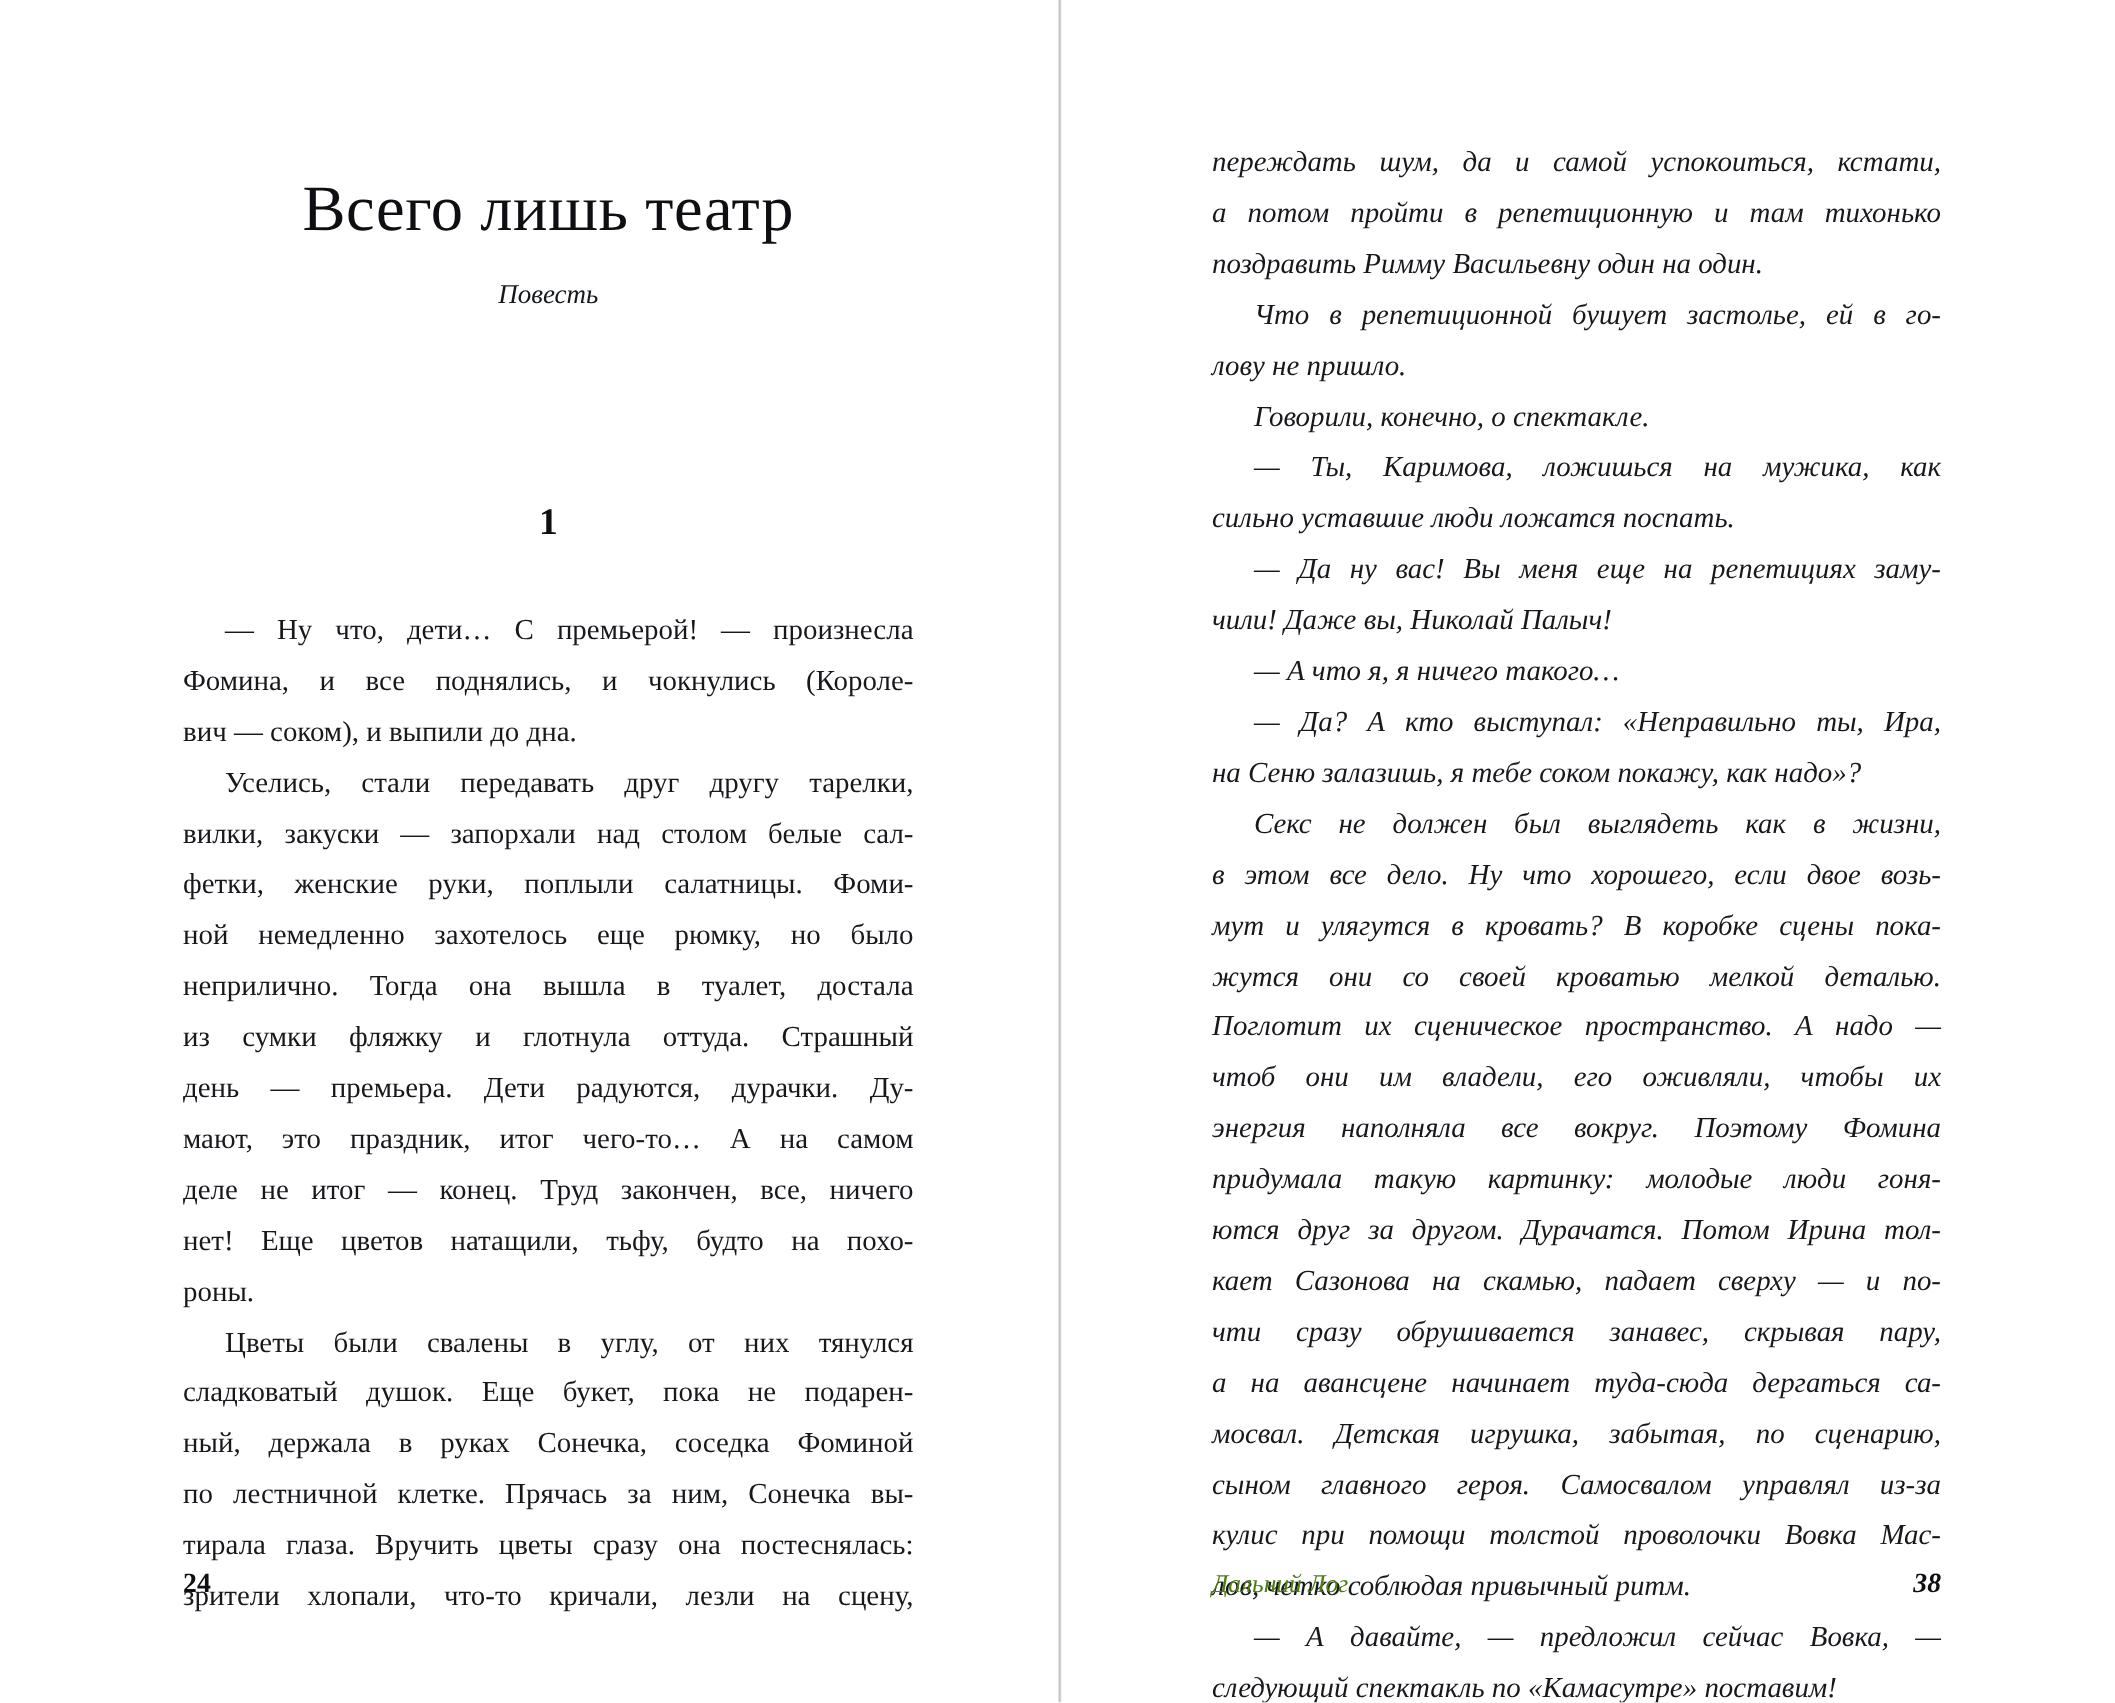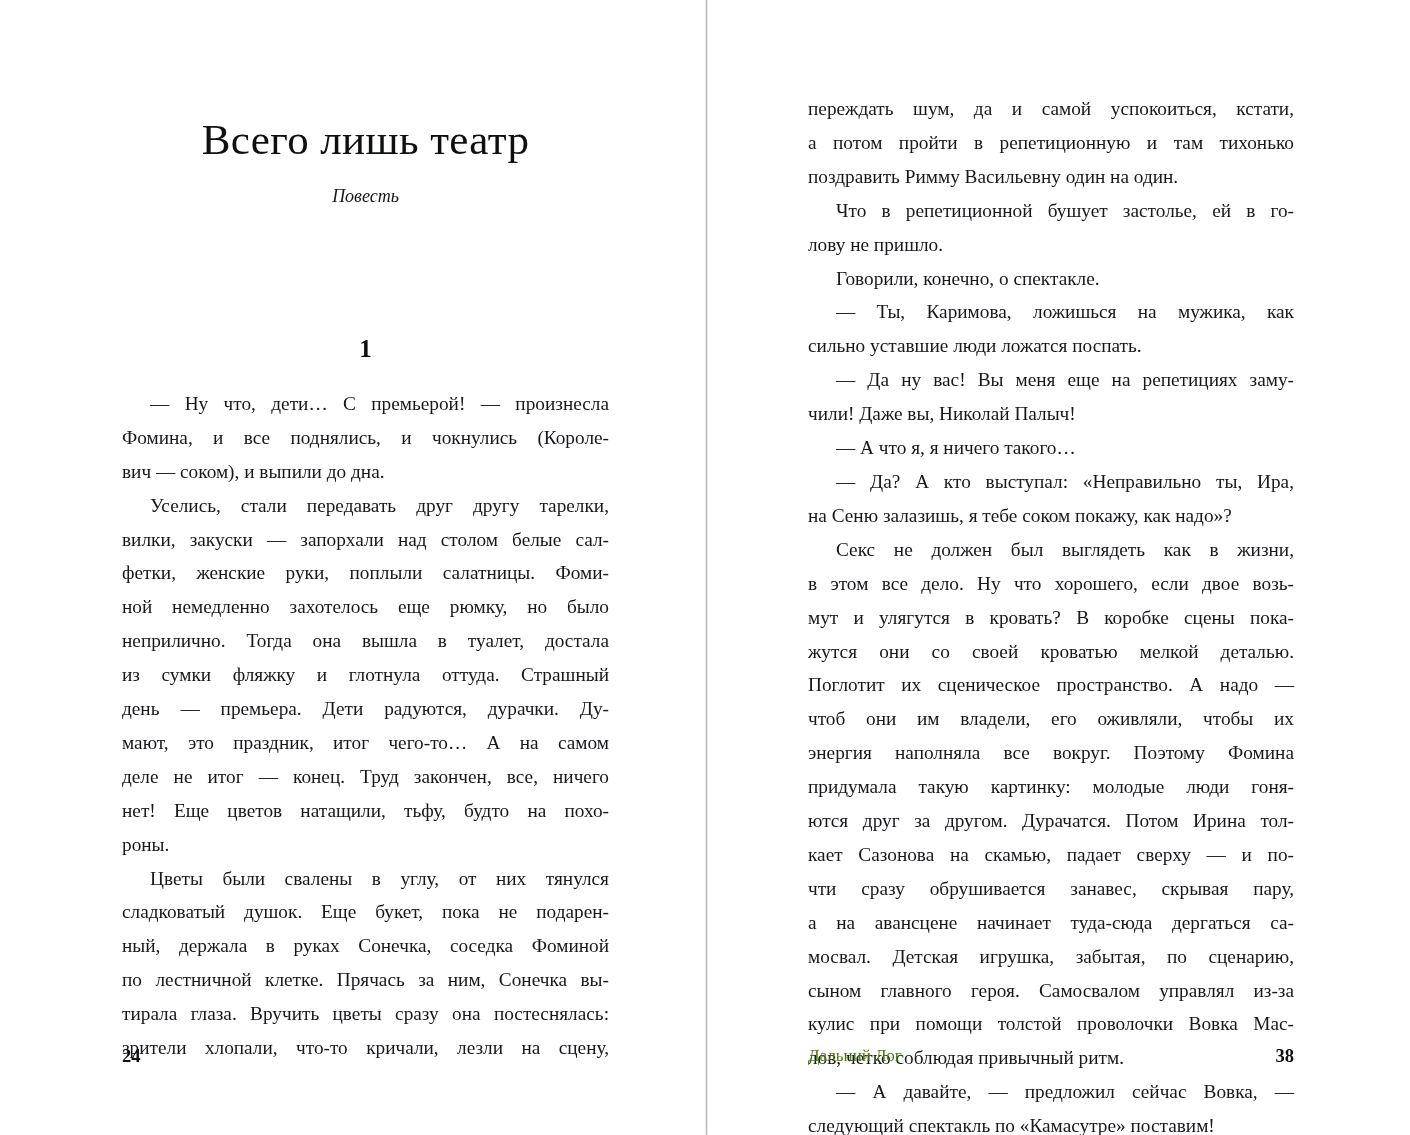--- a/index.html
+++ b/index.html
@@ -34,21 +34,21 @@
                 #ffffff 100%);
   }
 
   
   .page {
     position: absolute;
     top: 0;
     height: 1135px;
   }
   .page-left  { left: 0;    width: 706px; }
-  .page-right { left: 706px; width: 656px; }
+  .page-right { left: 706px; width: 656px; font-style: italic; }
 
   .textblock {
     position: absolute;
     top: 108px;
   }
   .page-left .textblock {
     left: 122px;
     width: 487px;
   }
   .page-right .textblock {
@@ -81,21 +81,21 @@
     color: #0d0f13;
   }
 
   
   .para {
     font-size: 19.3px;
     line-height: 33.9px;
     margin: 0;
     color: #16181c;
   }
-  .para.first-body { margin-top: 24px; }
+  .para.first-body { margin-top: 41px; }
 
   
   .tl {
     display: block;
     white-space: pre;
   }
   
   .tl.j {
     text-align: justify;
     text-align-last: justify;

